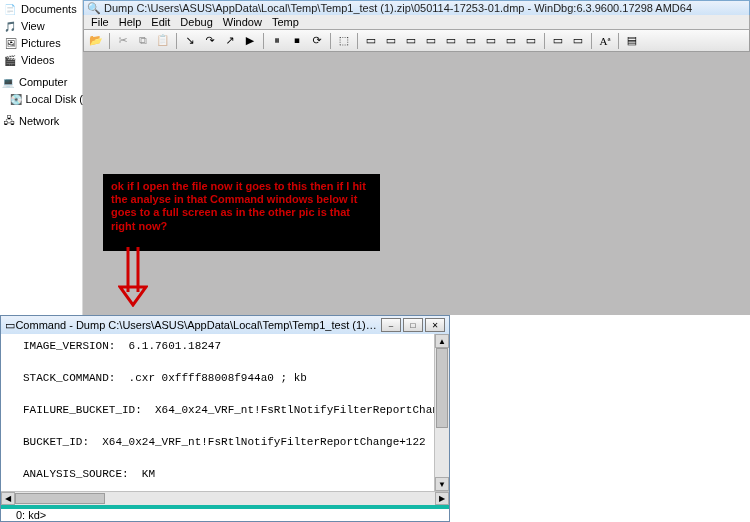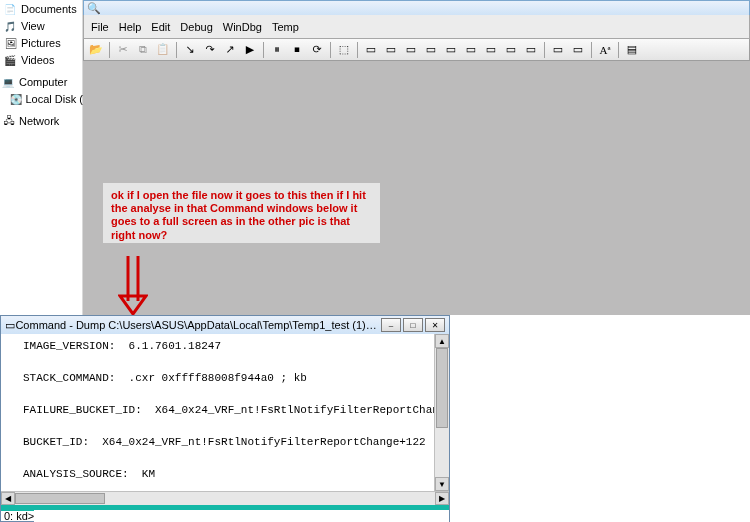--- a/index.html
+++ b/index.html
@@ -5,40 +5,40 @@
 *{margin:0;padding:0;box-sizing:border-box;font-family:"Segoe UI",Tahoma,sans-serif;font-size:11px}
 html,body{width:750px;height:522px;overflow:hidden;background:#fff}
 .root{display:flex;width:750px;height:522px;position:relative}
 .explorer{width:83px;height:315px;background:#fff;border-right:1px solid #d9d9d9;padding:1px 0 0 4px}
 .explorer .item{display:flex;align-items:center;height:16px;margin-bottom:1px;cursor:pointer;white-space:nowrap}
 .explorer .item .ico{width:14px;height:14px;margin-right:3px;display:inline-flex;align-items:center;justify-content:center;font-size:10px}
 .explorer .section{margin-top:6px}
 .debugger{flex:1;display:flex;flex-direction:column;height:315px;background:#bcbbbb}
 .title-bar{height:15px;background:linear-gradient(#e9f1fb,#cfe3f7);display:flex;align-items:center;padding:0 4px;color:#222;overflow:hidden;white-space:nowrap;border:1px solid #7ba7ce;border-bottom:none}
 .title-bar .ico{width:13px;height:13px;margin-right:3px;display:inline-flex;align-items:center;justify-content:center}
-.menu-bar{height:24px;background:#ececec;border:1px solid #a7a7a7;border-top:none;display:flex;align-items:center;padding:0 2px}
+.menu-bar{height:15px;background:#ececec;border:1px solid #a7a7a7;border-top:none;display:flex;align-items:center;padding:0 2px}
 .menu-bar span{padding:0 5px;cursor:pointer}
 .tool-bar{height:22px;background:linear-gradient(#fafafa,#e4e4e4);border:1px solid #9d9d9d;border-top:none;display:flex;align-items:center;padding:0 3px;gap:2px}
 .tool-bar .btn{width:18px;height:18px;display:inline-flex;align-items:center;justify-content:center;border:1px solid transparent;cursor:pointer;font-size:11px}
 .tool-bar .sep{width:1px;height:16px;background:#a0a0a0;margin:0 2px}
 .workspace{flex:1;background:#bcbbbb;position:relative}
-.note{position:absolute;left:20px;top:122px;width:277px;height:60px;background:#e5e5e5;padding:6px 8px;color:#d00000;font-weight:bold;font-size:11px;line-height:1.2}
+.note{position:absolute;left:20px;top:122px;width:277px;height:77px;background:#000000;padding:6px 8px;color:#d00000;font-weight:bold;font-size:11px;line-height:1.2}
 .arrow{position:absolute;left:35px;top:195px}
 .cmd-window{position:absolute;left:0;top:315px;width:450px;height:207px;border:1px solid #6b8aab;background:#fff;display:flex;flex-direction:column}
 .cmd-title{height:18px;background:linear-gradient(#e9f1fb,#cfe3f7);display:flex;align-items:center;padding:0 4px;overflow:hidden;white-space:nowrap}
 .cmd-title .label{flex:1;overflow:hidden;text-overflow:ellipsis}
 .cmd-title .winbtn{width:20px;height:14px;border:1px solid #7a7a7a;background:linear-gradient(#fafafa,#ddd);margin-left:2px;display:inline-flex;align-items:center;justify-content:center;font-size:8px;cursor:pointer}
 .cmd-body{flex:1;background:#fff;padding:4px 4px 0 22px;font-family:"Courier New",monospace;font-size:11px;line-height:16px;color:#000;overflow:hidden;white-space:pre;position:relative}
 .cmd-scroll-v{position:absolute;right:0;top:18px;bottom:30px;width:15px;background:#e7e7e7;border-left:1px solid #c0c0c0}
 .cmd-scroll-v .thumb{position:absolute;top:0;left:1px;right:1px;height:80px;background:#c7c7c7;border:1px solid #9d9d9d}
 .cmd-scroll-v .arr{position:absolute;left:0;right:0;height:14px;background:#ddd;border:1px solid #aaa;display:flex;align-items:center;justify-content:center;font-size:8px}
 .cmd-scroll-h{position:absolute;left:0;right:0;bottom:16px;height:14px;background:#e7e7e7;border-top:1px solid #c0c0c0}
 .cmd-scroll-h .thumb{position:absolute;top:1px;left:14px;width:90px;bottom:1px;background:#c7c7c7;border:1px solid #9d9d9d}
 .cmd-scroll-h .arr{position:absolute;top:0;bottom:0;width:14px;background:#ddd;border:1px solid #aaa;display:flex;align-items:center;justify-content:center;font-size:8px}
-.cmd-input{position:absolute;left:0;right:0;bottom:0;height:16px;background:#fff;border-top:6px solid #14b8a6;display:flex;align-items:center;font-family:"Courier New",monospace;font-size:11px;padding-left:3px}
+.cmd-input{position:absolute;left:0;right:0;bottom:0;height:16px;background:#fff;border-top:4px solid #14b8a6;display:flex;align-items:center;font-family:"Courier New",monospace;font-size:11px;padding-left:15px}
 .cmd-input input{border:none;outline:none;flex:1;font-family:inherit;font-size:inherit}
 </style>
 </head>
 <body>
 
 <div class="root">
 
   <div class="explorer">
     <div class="item">
         <span class="ico">📄</span>
@@ -72,27 +72,28 @@
       <div class="item" style="margin-left:-2px">
           <span class="ico">🖧</span>
           <span>Network</span>
         </div>
     </div>
   </div>
 
   <div class="debugger">
     <div class="title-bar">
       <span class="ico">🔍</span>
+      <span>Dump C:\Users\ASUS\AppData\Local\Temp\Temp1_test (1).zip\050114-17253-01.dmp - WinDbg:6.3.9600.17298 AMD64</span>
     </div>
     <div class="menu-bar">
       <span>File</span>
       <span>Help</span>
       <span>Edit</span>
       <span>Debug</span>
-      <span>WinDbg</span>
+      <span>Window</span>
       <span>Temp</span>
     </div>
     <div class="tool-bar">
       <span class="btn">📂</span>
       <span class="sep"></span>
       <span class="btn" style="opacity:.4">✂</span>
       <span class="btn" style="opacity:.4">⧉</span>
       <span class="btn" style="opacity:.4">📋</span>
       <span class="sep"></span>
       <span class="btn">↘</span>

